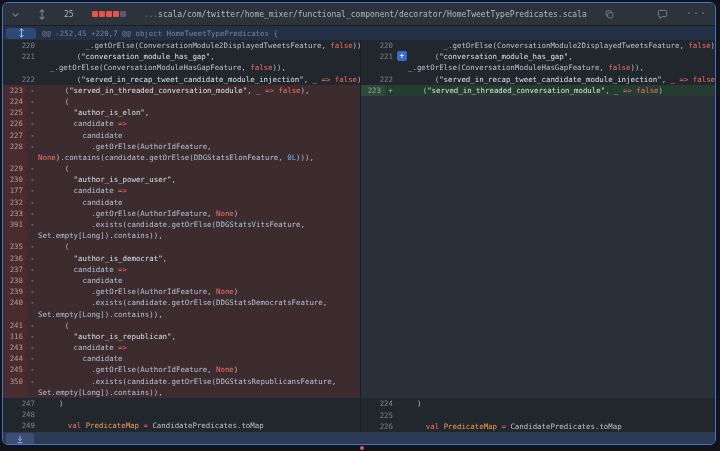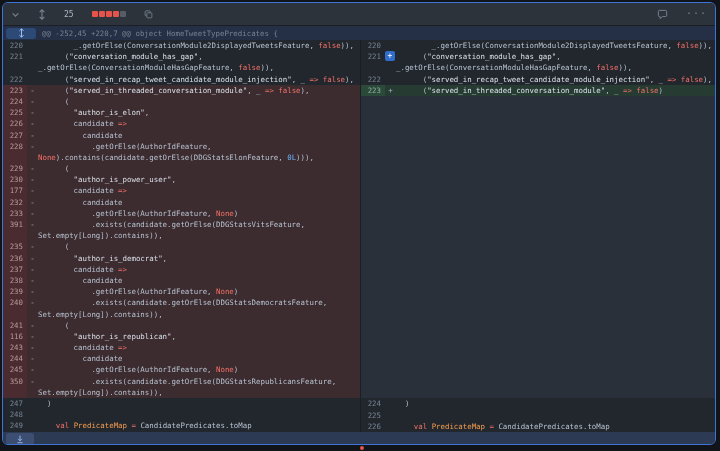--- a/index.html
+++ b/index.html
@@ -42,21 +42,21 @@
   .diff-body{display:flex;align-items:flex-start;}
   .diff-col{width:357px;flex:0 0 357px;}
   .diff-col.right{border-left:1px solid #1b1f24;width:356px;flex-basis:356px;}
   .row{display:flex;height:11.2px;line-height:11.2px;font-size:7.4px;}
   .num{
     width:24px;flex:0 0 24px;text-align:right;padding-right:4px;box-sizing:border-box;
     color:#768390;cursor:pointer;
   }
   .sign{width:11px;flex:0 0 11px;text-align:center;color:#adbac7;position:relative;}
   .code{flex:1;white-space:pre;overflow:hidden;color:#b6c2cf;}
-  .row.ctx{background:transparent;}
+  .row.ctx{background:transparent;margin-left:12px;}
   .row.del .code,.row.del .sign{background:#3c2b2f;}
   .row.del .num{background:#4a2b2f;color:#b89a9b;}
   .row.add .code,.row.add .sign{background:#263b31;}
   .row.add .num{background:#2b4a3a;color:#93ab9c;}
   .filler{background:#2a303a;}
   .c-p{color:#b6c2cf;}
   .c-st{color:#d8e0e8;}
   .c-k{color:#f47067;}
   .c-n{color:#6cb6ff;}
   .c-f{color:#f69d50;}
@@ -94,20 +94,21 @@
         </svg>
     </span>
     <span class="changes-count">25</span>
     <span class="diffstat">
       <span class="ds-del"></span>
       <span class="ds-del"></span>
       <span class="ds-del"></span>
       <span class="ds-del"></span>
       <span class="ds-neutral"></span>
     </span>
+    <span class="file-path"><span class="pfx">...</span><span>scala/com/twitter/home_mixer/functional_component/decorator/HomeTweetTypePredicates.scala</span></span>
     <span class="hdr-icon">
       <svg width="9" height="9" viewBox="0 0 16 16" fill="none" stroke="#768390" stroke-width="1.5">
           <rect x="5" y="5" width="9" height="9" rx="1.5"></rect>
           <path d="M11 5V3a1.5 1.5 0 0 0-1.5-1.5h-6A1.5 1.5 0 0 0 2 3v6a1.5 1.5 0 0 0 1.5 1.5H5"></path>
         </svg>
     </span>
     <span class="hdr-spacer"></span>
     <span class="hdr-icon">
       <svg width="11" height="11" viewBox="0 0 16 16" fill="none" stroke="#768390" stroke-width="1.4">
           <path d="M2 3.5A1.5 1.5 0 0 1 3.5 2h9A1.5 1.5 0 0 1 14 3.5v6a1.5 1.5 0 0 1-1.5 1.5H8l-3.5 3v-3h-1A1.5 1.5 0 0 1 2 9.5v-6z"></path>

